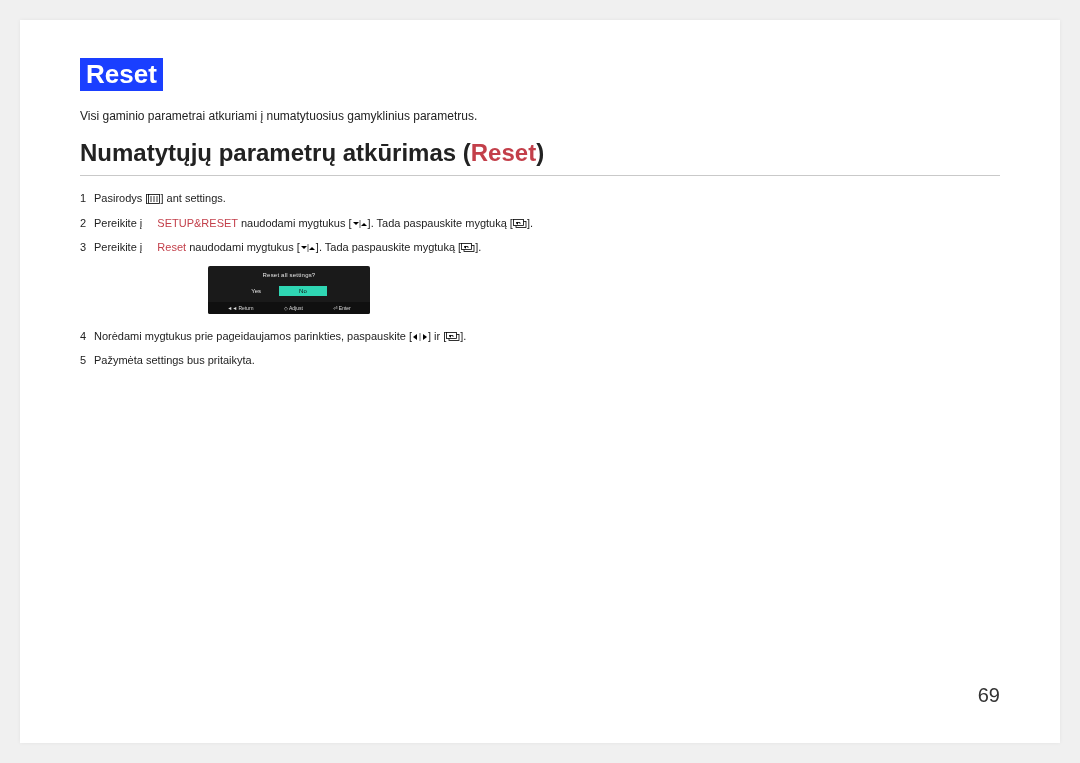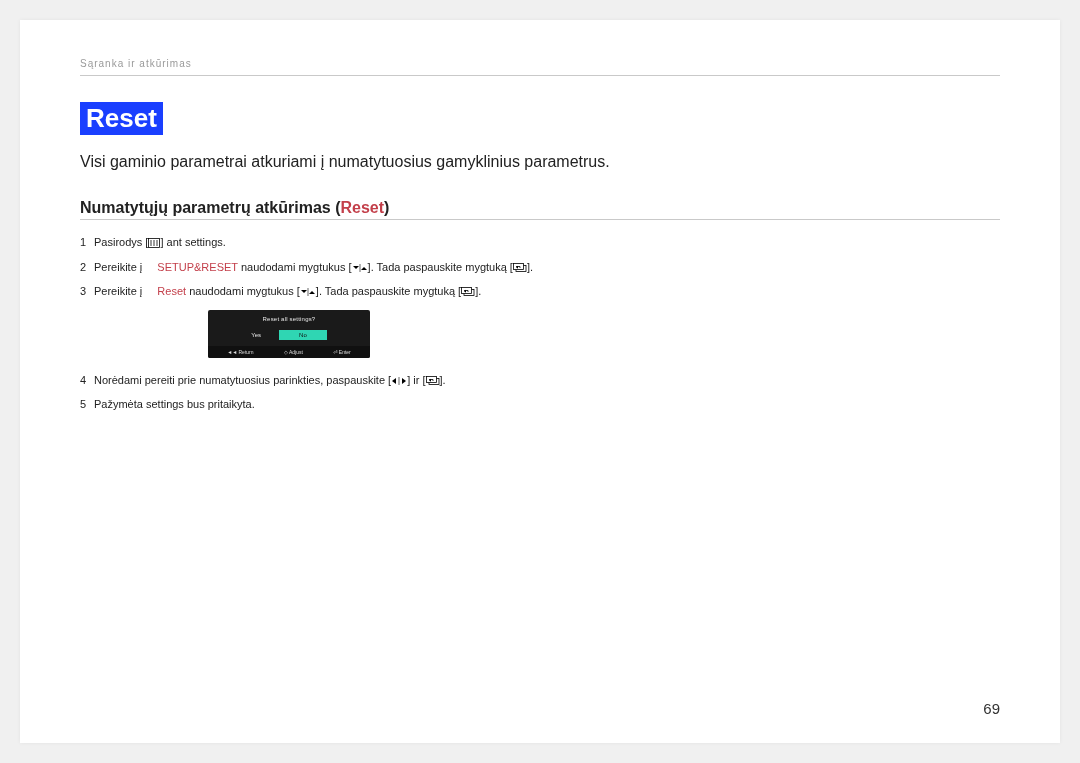--- a/index.html
+++ b/index.html
@@ -24,30 +24,30 @@
   .h1-reset {
     display: inline-block;
     background: #1a3fff;
     color: #ffffff;
     font-weight: 700;
     font-size: 26px;
     padding: 1px 6px;
     margin-bottom: 18px;
   }
   .intro {
-    font-size: 16px;
+    font-size: 12px;
     color: #222;
-    margin-bottom: 28px;
+    margin-bottom: 16px;
   }
   .h2 {
-    font-size: 16px;
+    font-size: 24px;
     font-weight: 700;
     color: #222;
     border-bottom: 1px solid #c9c9c9;
-    padding-bottom: 2px;
+    padding-bottom: 8px;
     margin-bottom: 14px;
   }
   .h2 .accent { color: #c33f4a; }
   .steps { counter-reset: step; }
   .step {
     font-size: 11px;
     color: #222;
     line-height: 1.5;
     margin-bottom: 8px;
     padding-left: 14px;
@@ -95,32 +95,31 @@
   .mini-footer {
     display: flex;
     justify-content: space-around;
     background: #101010;
     padding: 3px 4px;
   }
   .mini-footer span { color: #ddd; font-size: 5px; }
   .page-num {
     position: absolute;
     right: 60px;
-    bottom: 26px;
-    font-size: 15px;
+    bottom: 36px;
+    font-size: 20px;
     color: #333;
   }
   svg { display: inline-block; }
 </style>
 </head>
 <body>
 
 <div class="page">
 
-  <div class="header-strip">Sąranka ir atkūrimas</div>
 
   <div class="h1-reset">Reset</div>
 
   <p class="intro">Visi gaminio parametrai atkuriami į numatytuosius gamyklinius parametrus.</p>
 
   <h2 class="h2">
     <span>Numatytųjų parametrų atkūrimas (</span><span class="accent">Reset</span><span>)</span>
   </h2>
 
   <div class="steps">
@@ -181,21 +180,21 @@
       </div>
       <div class="mini-footer">
         <span>◄◄ <span>Return</span></span>
         <span>◇ <span>Adjust</span></span>
         <span>⏎ <span>Enter</span></span>
       </div>
     </div>
 
     <div class="step">
       <span class="num">4</span>
-      <span>Norėdami pereiti prie numatytuosius parinkties, paspauskite [</span><span class="glyph">
+      <span>Norėdami mygtukus prie pageidaujamos parinkties, paspauskite [</span><span class="glyph">
         <svg width="16" height="10" viewBox="0 0 16 10">
             <path d="M1 5 L5 2 L5 8 Z" fill="#000"></path>
             <path d="M15 5 L11 2 L11 8 Z" fill="#000"></path>
             <line x1="8" y1="1" x2="8" y2="9" stroke="#000" stroke-width="0.6"></line>
           </svg>
       </span><span>] ir [</span><span class="glyph">
         <svg width="14" height="10" viewBox="0 0 14 10">
             <rect x="3" y="2.5" width="10" height="6" fill="none" stroke="#000" stroke-width="0.8"></rect>
             <rect x="0.5" y="0.5" width="10" height="6" fill="#fff" stroke="#000" stroke-width="0.8"></rect>
             <path d="M3 3.5 L7 3.5 L7 5" fill="none" stroke="#000" stroke-width="0.8"></path>

